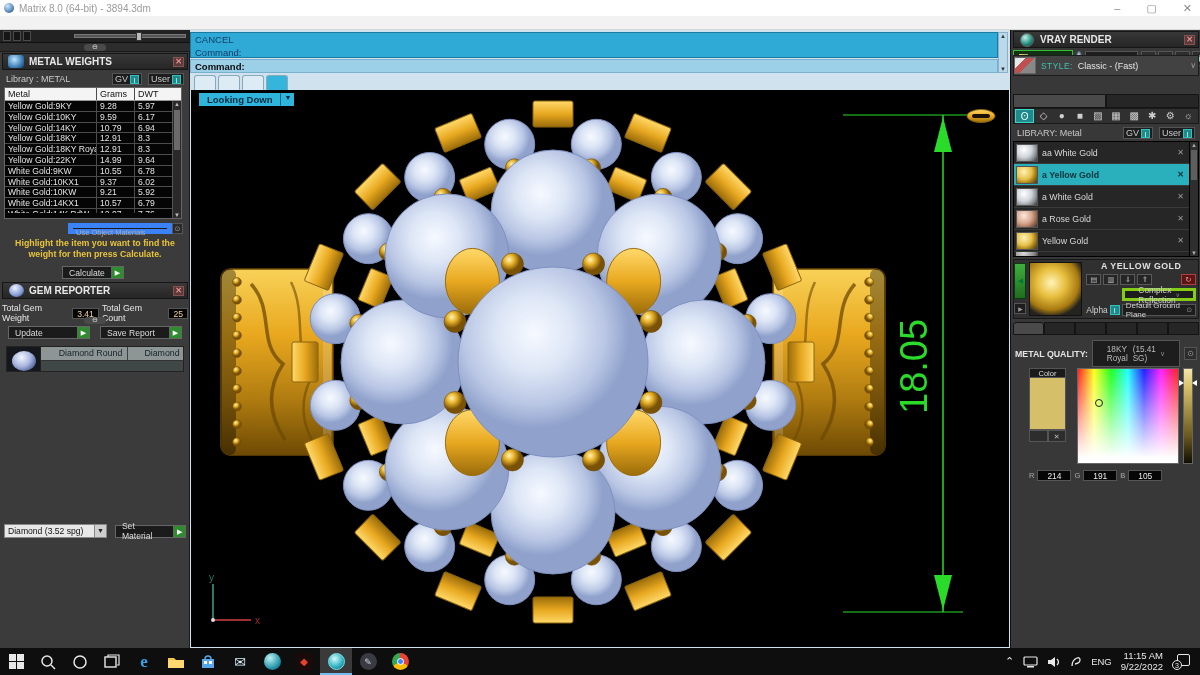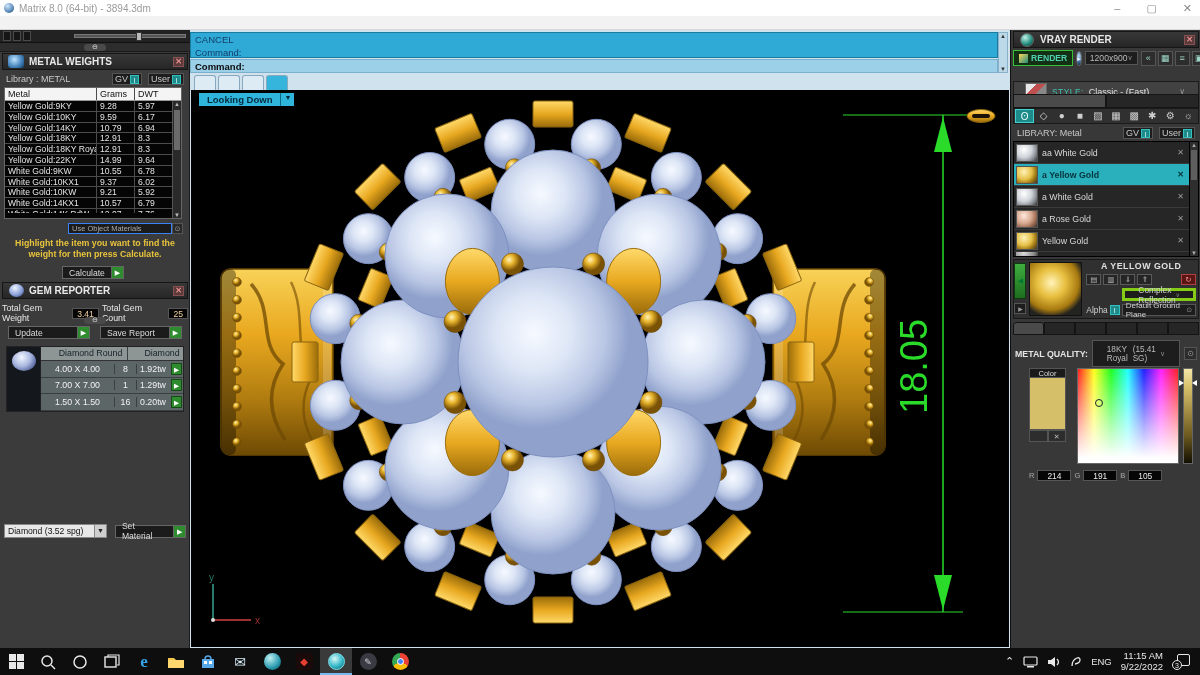--- a/index.html
+++ b/index.html
@@ -40,21 +40,21 @@
   .mt-rows{height:112px;overflow:hidden;}
   .mt-row{display:flex;height:10.8px;border-bottom:1px solid #4c4c4c;color:#e4e4e4;font-size:8.6px;}
   .mt-row div{padding:0 3px;line-height:10px;white-space:nowrap;overflow:hidden;}
   .c-metal{width:92px;border-right:1px solid #4c4c4c;}
   .c-grams{width:38px;border-right:1px solid #4c4c4c;}
   .c-dwt{width:34px;}
   .mt-scroll{position:absolute;right:0;top:13px;bottom:0;width:9px;background:#2a2a2a;border-left:1px solid #555;color:#bbb;font-size:6px;text-align:center;}
   .mt-scroll .thumb{position:absolute;left:1px;top:9px;width:6px;height:40px;background:#6a6a6a;}
 
   .uom{position:absolute;right:6px;top:193px;display:flex;align-items:center;}
-  .uom .box{width:104px;height:11px;background:#1b1b1b;border:1px solid #3b82f6;color:#aaa;font-size:7.5px;line-height:10px;padding-left:3px;}
+  .uom .box{width:104px;height:11px;background:#1b1b1b;border:5px solid #3b82f6;color:#aaa;font-size:7.5px;line-height:10px;padding-left:3px;}
   .uom .gear{width:11px;height:11px;background:#2a2a2a;border:1px solid #555;color:#999;font-size:7px;line-height:10px;text-align:center;}
 
   #instruction{position:absolute;left:4px;top:208px;width:182px;color:#e8c33c;font-weight:bold;font-size:8.8px;text-align:center;line-height:1.25;}
   .greenbtn{display:flex;align-items:center;background:#1b1b1b;border:1px solid #666;height:13px;}
   .greenbtn .lbl{padding:0 6px;color:#ddd;font-size:8.6px;}
   .greenbtn .arrow{width:12px;height:11px;background:#2e8b2e;border-left:1px solid #666;color:#fff;font-size:7px;line-height:11px;text-align:center;}
   #calcbtn{position:absolute;left:62px;top:236px;}
 
   #grheader{position:absolute;left:2px;top:252px;width:186px;}
   #grtotals{position:absolute;left:2px;top:273px;width:186px;display:flex;align-items:center;gap:3px;font-size:8.8px;color:#e8e8e8;}
@@ -98,21 +98,21 @@
   
   #rightpanel{position:absolute;left:1010px;top:0;width:190px;height:618px;background:#383838;border-left:1px solid #101010;font-size:9px;color:#cfcfcf;}
   #vrheader .ph-icon .vr-ball{width:14px;height:14px;border-radius:50%;background:radial-gradient(circle at 35% 30%,#bff0e8,#1f8a7a 60%,#0a3a34);border:1px solid #666;}
   #renderrow{position:absolute;left:2px;top:19px;width:186px;height:18px;display:flex;align-items:center;gap:3px;}
   #renderbtn{display:flex;align-items:center;gap:3px;background:#143014;border:1px solid #35c035;color:#4fd0b0;font-weight:bold;font-size:8.6px;height:16px;padding:0 5px;}
   #renderbtn .ric{width:9px;height:9px;background:linear-gradient(135deg,#ffd75a,#1f8a7a);}
   .roundbtn{width:15px;height:15px;border-radius:50%;background:radial-gradient(circle at 35% 30%,#bcd8f0,#3a6a9a 65%,#122a44);border:1px solid #666;color:#e8f4ff;font-size:7px;line-height:14px;text-align:center;}
   #resdd{flex:1;height:14px;background:#1d1d1d;border:1px solid #555;color:#bbb;font-size:8.6px;display:flex;align-items:center;padding:0 4px;}
   #resdd .dd{margin-left:auto;font-size:7px;color:#888;}
   .sqbtn{width:15px;height:15px;background:#2d2d2d;border:1px solid #555;color:#9fd8c8;font-size:9px;line-height:13px;text-align:center;}
-  #stylerow{position:absolute;left:2px;top:51px;width:186px;height:21px;background:#424242;border:1px solid #1c1c1c;display:flex;align-items:center;gap:5px;padding:0 11px;}
+  #stylerow{position:absolute;left:2px;top:25px;width:186px;height:21px;background:#424242;border:1px solid #1c1c1c;display:flex;align-items:center;gap:5px;padding:0 0;}
   #stylethumb{width:22px;height:17px;background:linear-gradient(135deg,#e8e8e8 30%,#c05050 30% 55%,#888 55%);border:1px solid #666;}
   #stylerow .slbl{color:#3fc1b0;font-size:8.4px;letter-spacing:.5px;}
   #stylerow .sval{color:#e4e4e4;font-size:9px;}
   #stylerow .dd{margin-left:auto;color:#999;font-size:8px;padding-right:2px;}
   #edtabs{position:absolute;left:2px;top:64px;width:186px;height:14px;display:flex;}
   .edtab{flex:1;text-align:center;font-size:9px;line-height:13px;background:#262626;color:#7a8a8a;border:1px solid #151515;}
   .edtab.active{background:#4a4a4a;color:#f0f0f0;font-weight:bold;}
   #iconrow{position:absolute;left:2px;top:78px;width:186px;height:16px;background:#303030;border:1px solid #1a1a1a;display:flex;align-items:center;gap:1px;padding:0 1px;}
   .mticon{flex:1;height:14px;text-align:center;line-height:13px;font-size:10px;color:#cfcfcf;}
   .mticon.active{background:#1f8a8a;border:1px solid #45d0d0;color:#eaffff;}
@@ -369,41 +369,20 @@
 
       <div id="gemtable">
         <div id="gemthumb">
             <div class="ball"></div>
           </div>
         <div id="gemgrid">
           <div class="gt-head">
             <div class="gt-size" style="width:74px;">Diamond Round</div>
             <div style="flex:1;text-align:center;line-height:13px;">Diamond</div>
           </div>
-          <div>
-
-          <div class="gt-row">
-                <div class="gt-size">4.00 X 4.00</div>
-                <div class="gt-count">8</div>
-                <div class="gt-wt">1.92tw</div>
-                <div class="gt-go">▶</div>
-              </div>
-              <div class="gt-row">
-                <div class="gt-size">7.00 X 7.00</div>
-                <div class="gt-count">1</div>
-                <div class="gt-wt">1.29tw</div>
-                <div class="gt-go">▶</div>
-              </div>
-              <div class="gt-row">
-                <div class="gt-size">1.50 X 1.50</div>
-                <div class="gt-count">16</div>
-                <div class="gt-wt">0.20tw</div>
-                <div class="gt-go">▶</div>
-              </div>
-            </div>
         </div>
       </div>
 
       <div id="matrow">
         <div id="gemselect">
           <span class="txt">Diamond    (3.52 spg)</span>
           <span class="dd">▼</span>
         </div>
         <div class="greenbtn">
           <span class="lbl">Set Material</span>

